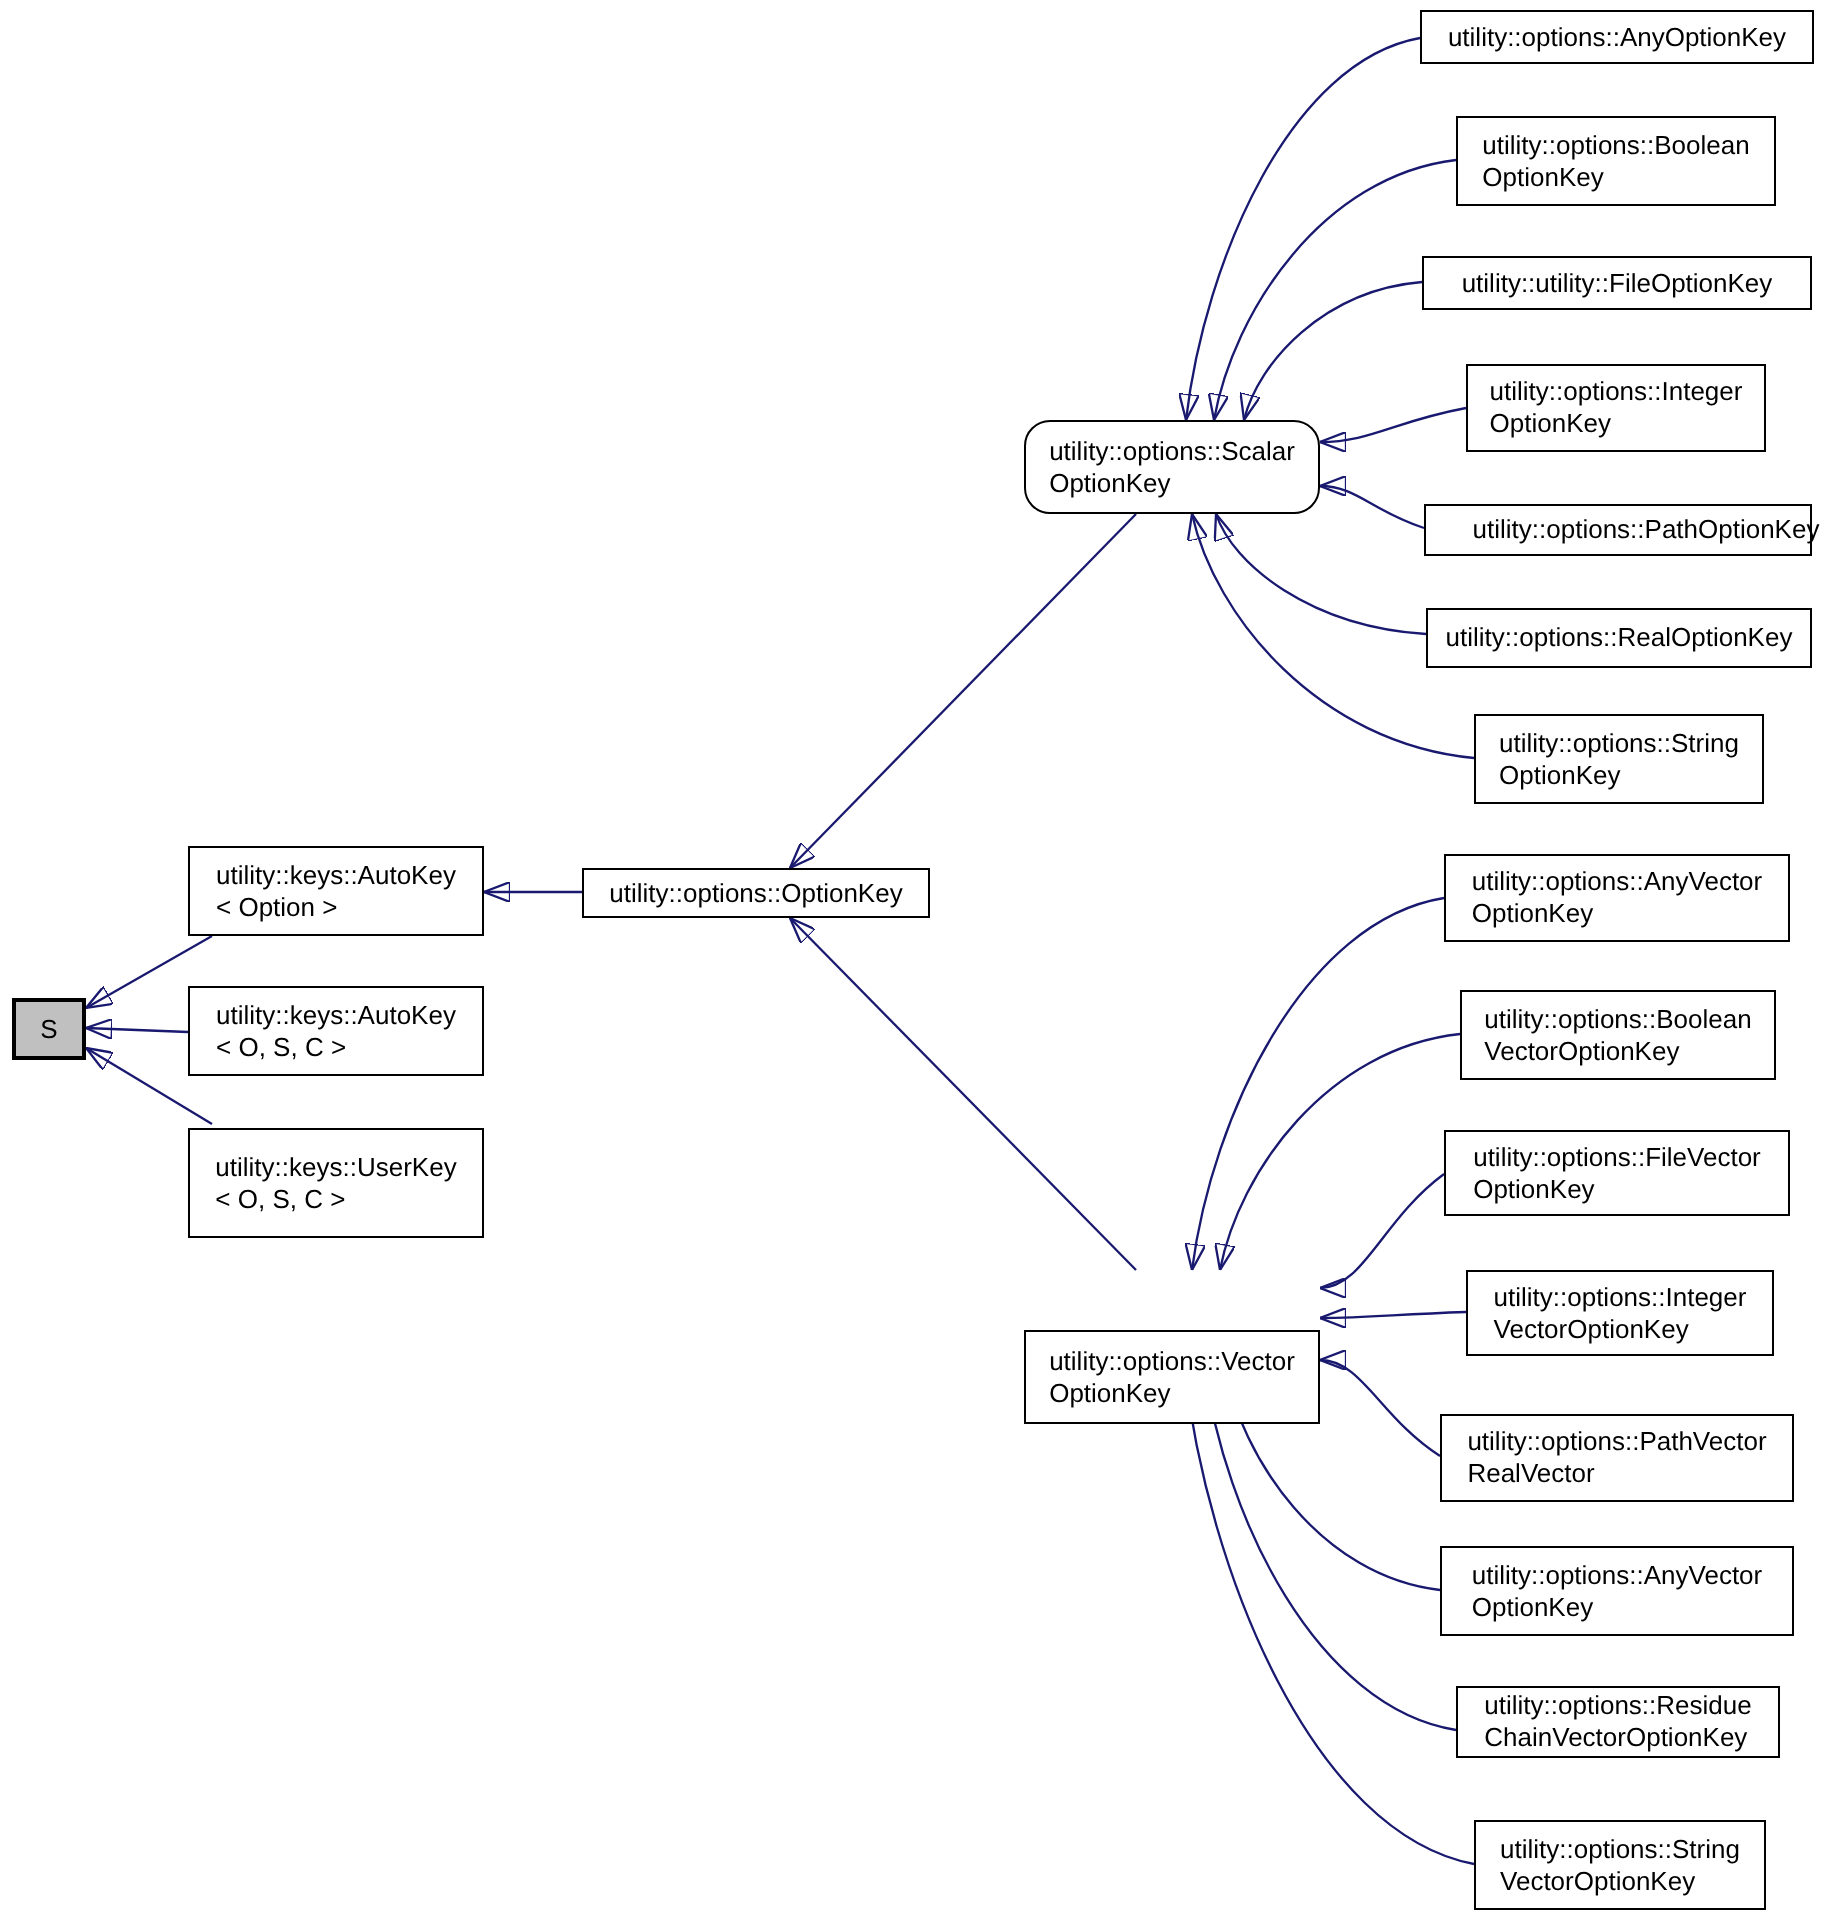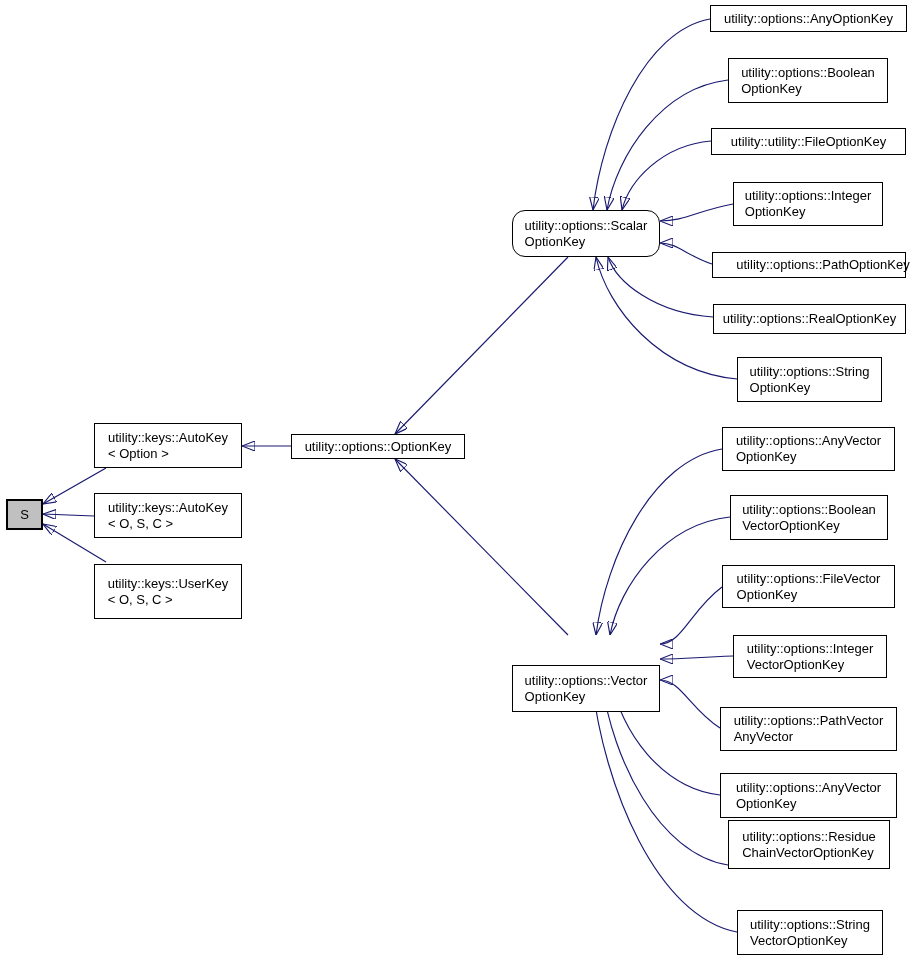--- a/index.html
+++ b/index.html
@@ -100,21 +100,21 @@
 OptionKey</div>
       <div class="node" style="left: 722px; top: 427px; width: 173px; height: 44px;">utility::options::AnyVector
 OptionKey</div>
       <div class="node" style="left: 730px; top: 495px; width: 158px; height: 45px;">utility::options::Boolean
 VectorOptionKey</div>
       <div class="node" style="left: 722px; top: 565px; width: 173px; height: 43px;">utility::options::FileVector
 OptionKey</div>
       <div class="node" style="left: 733px; top: 635px; width: 154px; height: 43px;">utility::options::Integer
 VectorOptionKey</div>
       <div class="node" style="left: 720px; top: 707px; width: 177px; height: 44px;">utility::options::PathVector
-AnyVector</div>
+RealVector</div>
       <div class="node" style="left: 720px; top: 773px; width: 177px; height: 45px;">utility::options::AnyVector
 OptionKey</div>
-      <div class="node" style="left: 728px; top: 820px; width: 162px; height: 49px;">utility::options::Residue
+      <div class="node" style="left: 728px; top: 843px; width: 162px; height: 36px;">utility::options::Residue
 ChainVectorOptionKey</div>
       <div class="node" style="left: 737px; top: 910px; width: 146px; height: 45px;">utility::options::String
 VectorOptionKey</div>
     </div>
 </div>
 
 </body></html>

